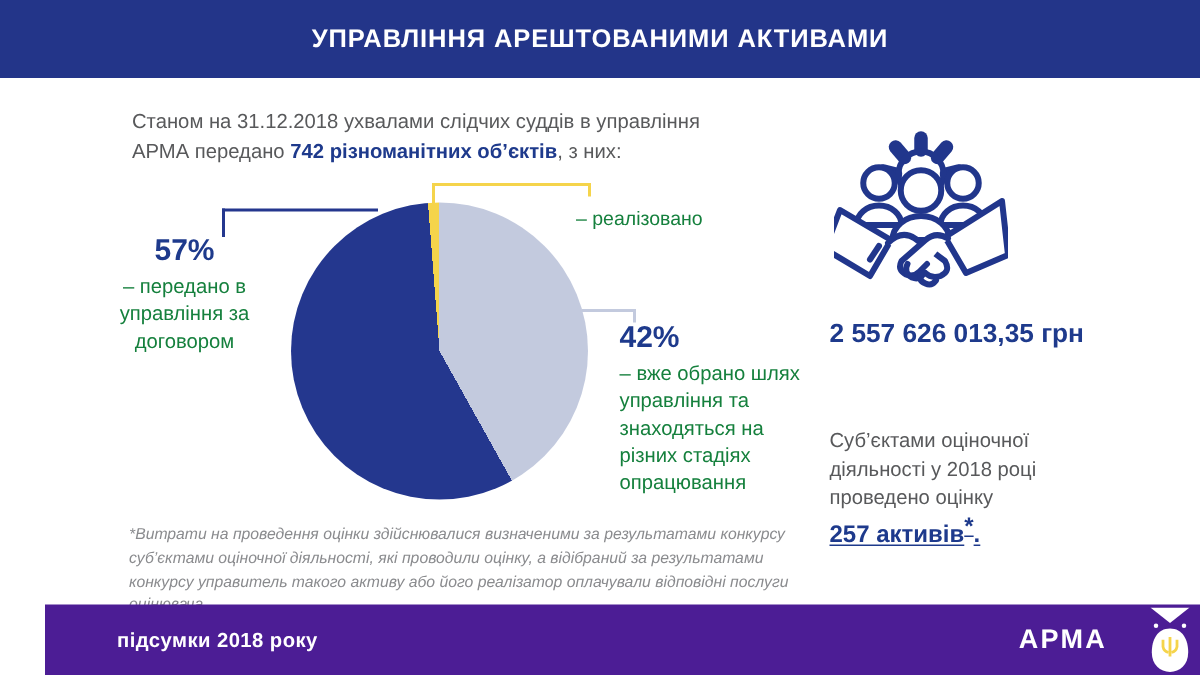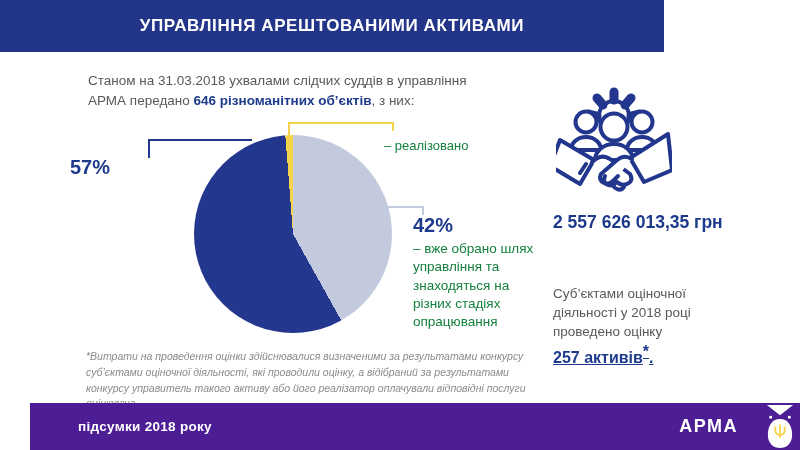--- a/index.html
+++ b/index.html
@@ -2,21 +2,21 @@
 <html><head>
 <meta charset="utf-8">
 <style>
   html,body{margin:0;padding:0;background:#e8e8e8;}
   .slide{
     position:relative;width:800px;height:450px;background:#ffffff;overflow:hidden;
     font-family:"Liberation Sans",sans-serif;margin:0 auto;
   }
   
   .topbar{
-    position:absolute;left:0;top:0;width:664px;height:52px;background:#233589;
+    position:absolute;left:0;top:0;width:800px;height:52px;background:#233589;
     display:flex;align-items:center;justify-content:center;
   }
   .topbar h1{
     margin:0;color:#ffffff;font-size:17px;font-weight:bold;letter-spacing:.6px;
   }
   .bottombar{
     position:absolute;left:0;top:403px;width:800px;height:47px;background:#4c1d95;
     display:flex;align-items:center;margin-left:30px;
   }
   .footer-left{color:#ffffff;font-weight:bold;font-size:13.5px;margin-left:48px;letter-spacing:.3px;}
@@ -34,21 +34,21 @@
     background:#c3cade;
   }
   
   .line{position:absolute;}
   .l-navy{background:#24378e;}
   .l-yellow{background:#f5d44b;}
   .l-light{background:#c3cade;}
   
   .callout .pct{font-weight:bold;color:#1e3a8c;}
   .callout .desc{color:#15803d;font-size:13.5px;line-height:1.36;margin-top:3px;}
-  .co-57{position:absolute;left:70px;top:156px;width:106px;text-align:left;}
+  .co-57{position:absolute;left:70px;top:156px;width:106px;text-align:center;}
   .co-57 .pct{font-size:20px;}
   .co-124{position:absolute;left:384px;top:134px;width:140px;}
   .co-124 .pct{font-size:16.5px;}
   .co-124 .desc{font-size:13px;}
   .co-42{position:absolute;left:413px;top:214px;width:122px;}
   .co-42 .pct{font-size:20px;}
   
   .coop-icon{position:absolute;left:556px;top:72px;width:116px;height:128px;}
   .amount-block{position:absolute;left:553px;top:212px;width:230px;}
   .amount{color:#1e3a8c;font-weight:bold;font-size:17.5px;}
@@ -65,37 +65,38 @@
 </head>
 <body>
 
 <div class="slide">
 
   <div class="topbar">
     <h1>УПРАВЛІННЯ АРЕШТОВАНИМИ АКТИВАМИ</h1>
   </div>
 
   <div class="intro">
-    <span>Станом на 31.03.2018 ухвалами слідчих суддів в управління АРМА передано </span><b>646 різноманітних об’єктів</b><span>, з них:</span>
+    <span>Станом на 31.12.2018 ухвалами слідчих суддів в управління АРМА передано </span><b>742 різноманітних об’єктів</b><span>, з них:</span>
   </div>
 
   <div class="pie" id="pie" style="background: conic-gradient(rgb(195, 202, 222) 0deg, rgb(195, 202, 222) 150.838deg, rgb(36, 55, 142) 150.838deg, rgb(36, 55, 142) 355.547deg, rgb(245, 212, 75) 355.547deg, rgb(245, 212, 75) 360deg);"></div>
 
   <div class="line l-navy" style="left:148px;top:139px;width:2px;height:19px;"></div>
   <div class="line l-navy" style="left:148px;top:139px;width:104px;height:2px;"></div>
 
   <div class="line l-yellow" style="left:288px;top:122px;width:2px;height:15px;"></div>
   <div class="line l-yellow" style="left:288px;top:122px;width:106px;height:2px;"></div>
   <div class="line l-yellow" style="left:392px;top:122px;width:2px;height:9px;"></div>
 
   <div class="line l-light" style="left:388px;top:206px;width:36px;height:2px;"></div>
   <div class="line l-light" style="left:422px;top:206px;width:2px;height:9px;"></div>
 
   <div class="callout co-57">
     <div class="pct">57%</div>
+    <div class="desc">– передано в управління за договором</div>
   </div>
 
   <div class="callout co-124">
     <div class="desc">– реалізовано</div>
   </div>
 
   <div class="callout co-42">
     <div class="pct">42%</div>
     <div class="desc">– вже обрано шлях управління та знаходяться на різних стадіях опрацювання</div>
   </div>

